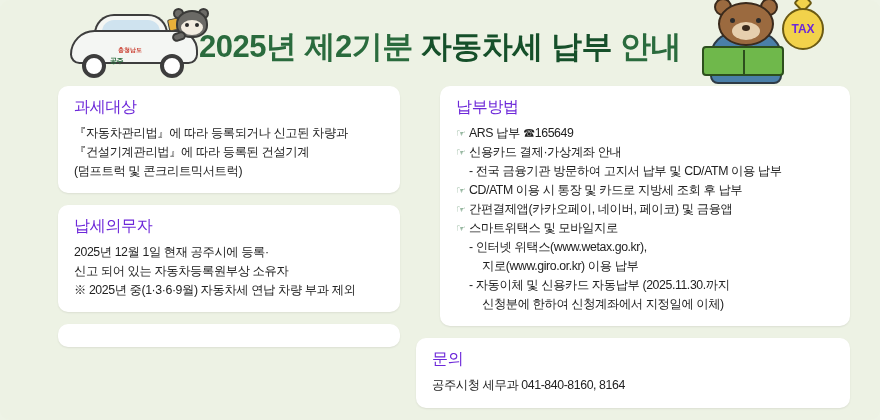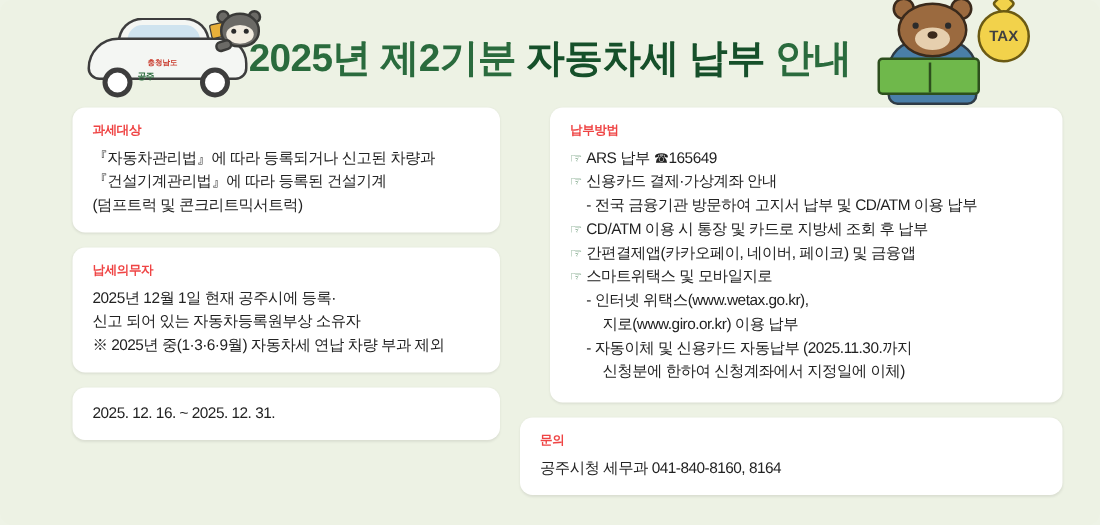--- a/index.html
+++ b/index.html
@@ -222,21 +222,21 @@
     width: 2px; height: 24px;
     background: #2d4f1d;
   }
   .tax-badge {
     position: absolute;
     right: 0px; top: 6px;
     width: 42px; height: 42px;
     background: #f2d24b;
     border: 2.5px solid #6b5a13;
     border-radius: 50%;
-    color: #404040;
+    color: #6d28d9;
     font-size: 12px;
     font-weight: bold;
     display: flex;
     align-items: center;
     justify-content: center;
   }
   .tax-badge-ribbon {
     position: absolute;
     right: 14px; top: -6px;
     width: 14px; height: 14px;
@@ -255,23 +255,23 @@
   .col-left { width: 342px; flex: none; }
   .col-right { flex: 1; }
   .card {
     background: #ffffff;
     border-radius: 10px;
     padding: 11px 16px 12px 16px;
     box-shadow: 0 1px 2px rgba(0,0,0,0.08);
     margin-bottom: 12px;
   }
   .card-title {
-    font-size: 10px;
-    font-weight: bold;
-    color: #ef4444;
+    font-size: 16px;
+    font-weight: normal;
+    color: #6d28d9;
     margin-bottom: 6px;
     letter-spacing: -0.3px;
   }
   .card-line {
     font-size: 12.3px;
     color: #222222;
     line-height: 1.55;
     letter-spacing: -0.4px;
     white-space: nowrap;
   }
@@ -346,21 +346,20 @@
       </div>
 
       <div class="card">
         <div class="card-title">납세의무자</div>
         <div class="card-line">2025년 12월 1일 현재 공주시에 등록·</div>
         <div class="card-line">신고 되어 있는 자동차등록원부상 소유자</div>
         <div class="card-line">※ 2025년 중(1·3·6·9월) 자동차세 연납 차량 부과 제외</div>
       </div>
 
       <div class="card">
-        <div class="card-line">2025. 12. 16. ~ 2025. 12. 31.</div>
       </div>
 
     </div>
 
     <div class="col-right">
 
       <div class="card card-right">
         <div class="card-title">납부방법</div>
 
         <div class="card-line">

